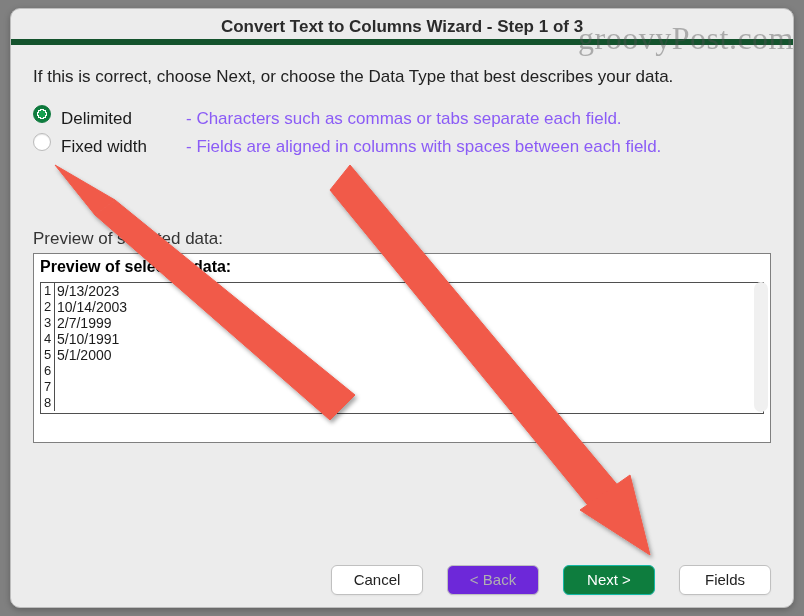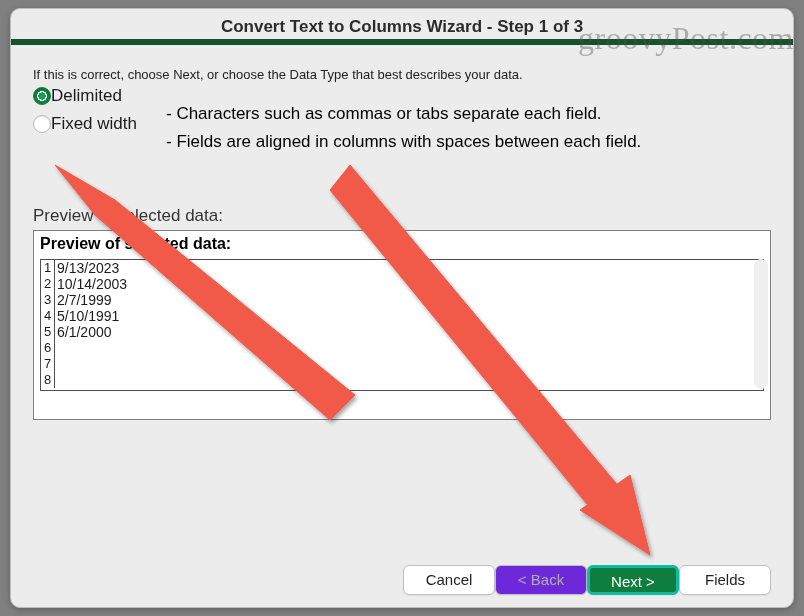--- a/index.html
+++ b/index.html
@@ -38,54 +38,54 @@
   }
   .content {
     padding: 22px 22px 0 22px;
   }
   .heading {
     font-weight: 700;
     font-size: 18px;
     margin-bottom: 14px;
   }
   .subtext {
-    font-size: 13px;
+    font-size: 17px;
+    margin-bottom: 18px;
     color: #222;
   }
   .options {
     margin-bottom: 8px;
   }
   .optrow {
     display: flex;
-    align-items: center;
+    align-items: flex-start;
     height: 28px;
     line-height: 28px;
-    gap: 0;
+    gap: 10px;
   }
   .radio {
     width: 18px;
     height: 18px;
     border-radius: 50%;
     background: #fff;
     border: 1px solid #bbb;
     box-shadow: inset 0 1px 1px rgba(0,0,0,0.1);
     flex-shrink: 0;
     position: relative;
   }
   .radio.selected {
     border: 1px solid #0e7a3e;
     background: radial-gradient(circle at center, #17a050 0 32%, #ffffff 33% 44%, #0e7d3e 45% 100%);
   }
   .opt-label {
     width: 115px;
     flex-shrink: 0;
   }
   .opt-desc {
-    color: #000000;
-    margin-top: 36px;
+    color: #8b5cf6;
   }
   .preview-label {
     margin-top: 68px;
     font-size: 17px;
     color: #333;
     margin-bottom: 4px;
   }
   .preview-box-outer {
     border: 1px solid #7f7f7f;
     background: #fff;
@@ -132,21 +132,21 @@
     width: 14px;
     height: 130px;
     background: #f0f0f0;
     border-radius: 7px;
   }
   .footer {
     position: absolute;
     bottom: 12px;
     right: 22px;
     display: flex;
-    gap: 0;
+    gap: 24px;
   }
   .btn {
     min-width: 92px;
     height: 30px;
     border-radius: 6px;
     border: 1px solid #c0c0c0;
     background: #fff;
     text-align: center;
     line-height: 28px;
     font-size: 15px;
@@ -156,21 +156,21 @@
     cursor: pointer;
   }
   .btn.disabled {
     color: #b0b0b0;
     background: #6d28d9;
     cursor: default;
   }
   .btn.primary {
     background: #0e7d3e;
     color: #fff;
-    border: 3px solid #14b8a6;
+    border: 1px solid #14b8a6;
     font-weight: 500;
   }
   .watermark {
     position: absolute;
     top: 20px;
     right: 10px;
     font-family: Georgia, 'Times New Roman', serif;
     font-size: 32px;
     color: rgba(80,80,80,0.42);
     letter-spacing: 0.5px;
@@ -226,21 +226,21 @@
           <div class="preview-row">
             <div class="rownum">3</div>
             <div class="rowval">2/7/1999</div>
           </div>
           <div class="preview-row">
             <div class="rownum">4</div>
             <div class="rowval">5/10/1991</div>
           </div>
           <div class="preview-row">
             <div class="rownum">5</div>
-            <div class="rowval">6/1/2000</div>
+            <div class="rowval">5/1/2000</div>
           </div>
           <div class="preview-row">
             <div class="rownum">6</div>
             <div class="rowval"></div>
           </div>
           <div class="preview-row">
             <div class="rownum">7</div>
             <div class="rowval"></div>
           </div>
           <div class="preview-row">

